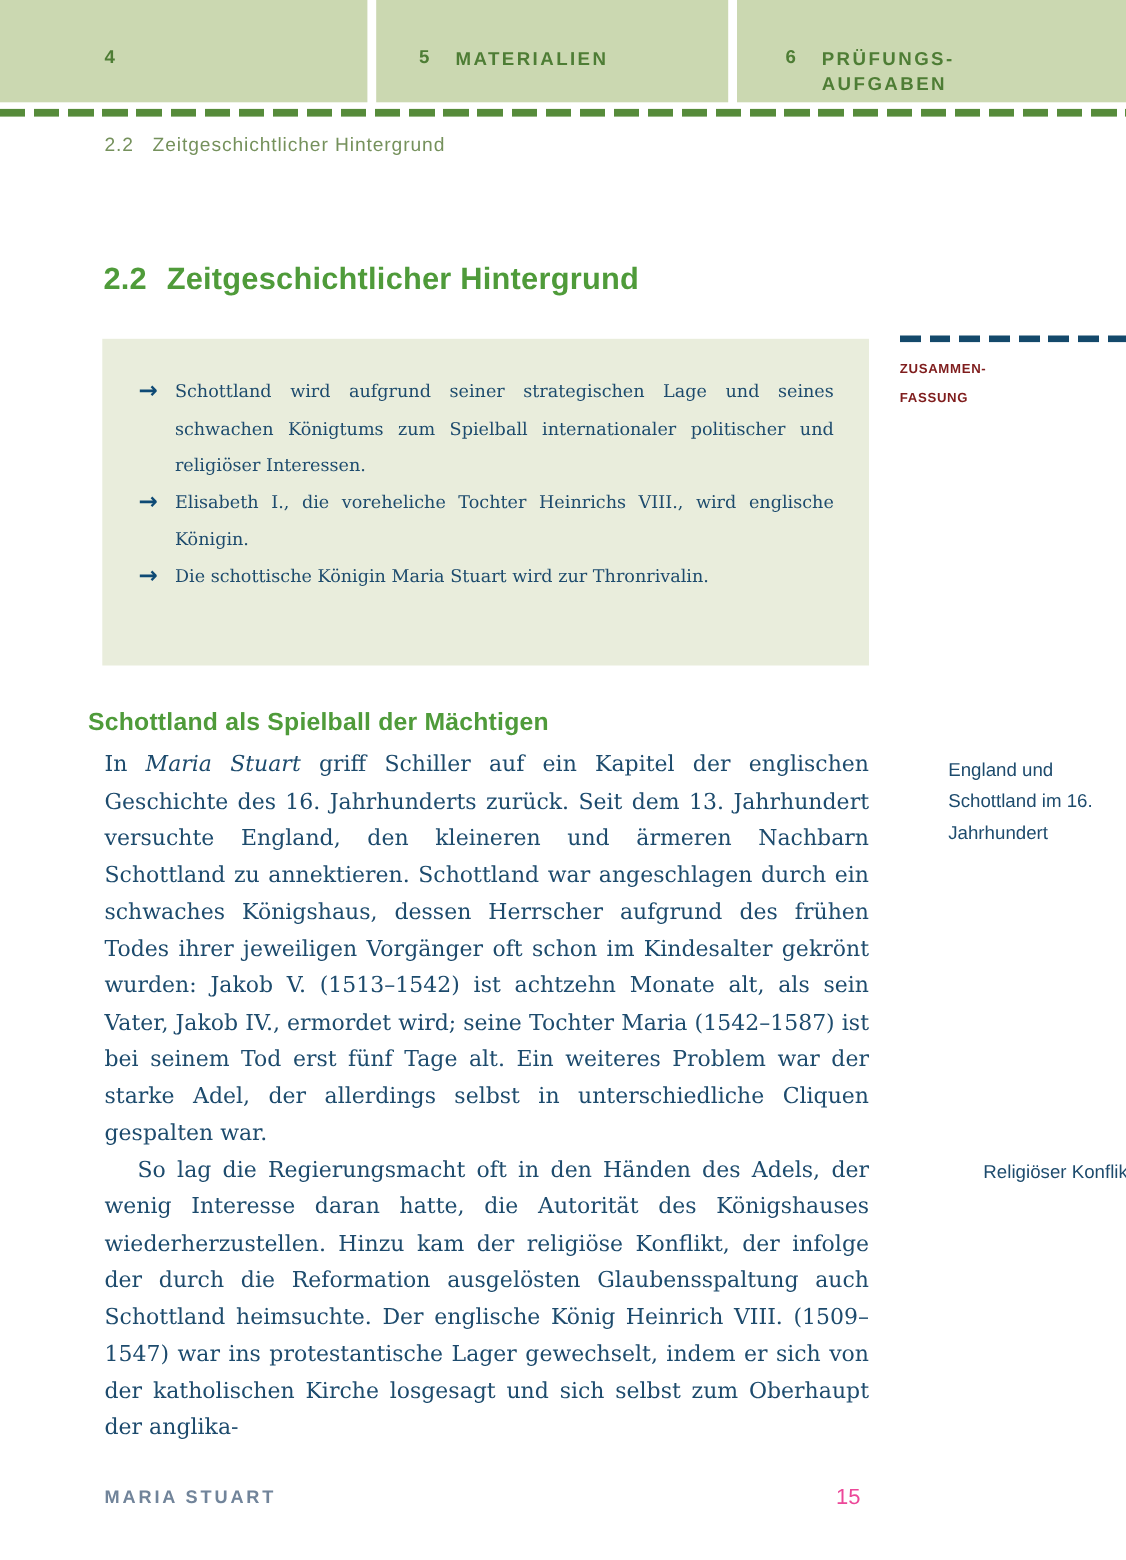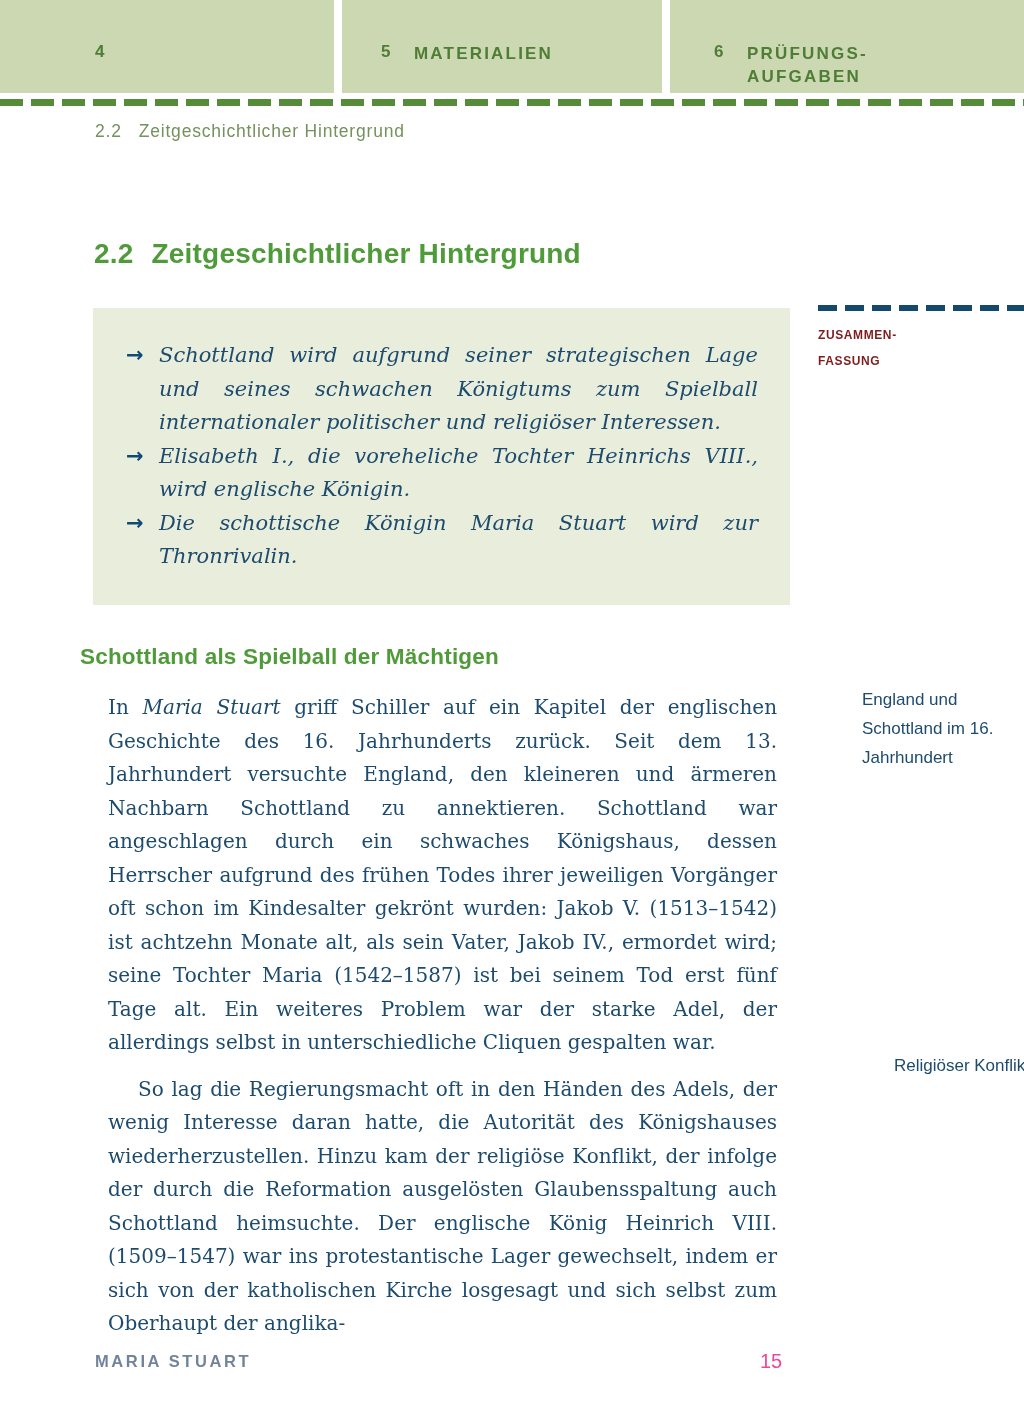--- a/index.html
+++ b/index.html
@@ -55,23 +55,22 @@
   .summary-item { display: flex; }
   .summary-arrow {
     flex: 0 0 33px; width: 33px;
     color: #0e4a75; font-size: 21px; font-weight: 700;
     line-height: 33.5px;
     font-family: "DejaVu Sans", sans-serif;
   }
   .summary-text {
     flex: 1;
     font-family: "DejaVu Serif", serif;
-    color: #1d4b6d; font-size: 21px; line-height: 33.5px;
+    color: #1d4b6d; font-size: 16px; line-height: 33.5px;
     text-align: justify;
-    font-style: italic;
   }
   
   .dash-navy {
     position: absolute; top: 305px; left: 818px; width: 206px; height: 6px;
     background: repeating-linear-gradient(90deg, #14496b 0 19px, transparent 19px 27px);
   }
   .margin-label {
     position: absolute; left: 818px;
     color: #7f1d1d; font-size: 12px; font-weight: 700;
     letter-spacing: 0.6px; line-height: 25.5px;
@@ -90,21 +89,21 @@
   .section-heading {
     position: absolute; top: 644px; left: 80px;
     color: #4f9b3a; font-size: 22.5px; font-weight: 700; letter-spacing: 0.2px;
   }
   .body-text {
     position: absolute; top: 678px; left: 95px; width: 695px;
     font-family: "DejaVu Serif", serif;
     color: #1d4b6d; font-size: 20px; line-height: 33.5px;
     text-align: justify;
   }
-  .body-text p { margin: 13px; }
+  .body-text p { margin: 0; }
   .body-text p.indented { text-indent: 30px; }
   .body-text .italic { font-style: italic; }
   
   .footer-title {
     position: absolute; top: 1352px; left: 95px;
     color: #71849a; font-size: 16.5px; font-weight: 700; letter-spacing: 2.6px;
   }
   .footer-page {
     position: absolute; top: 1350px; left: 760px;
     color: #ec4899; font-size: 20px; font-weight: 500;

